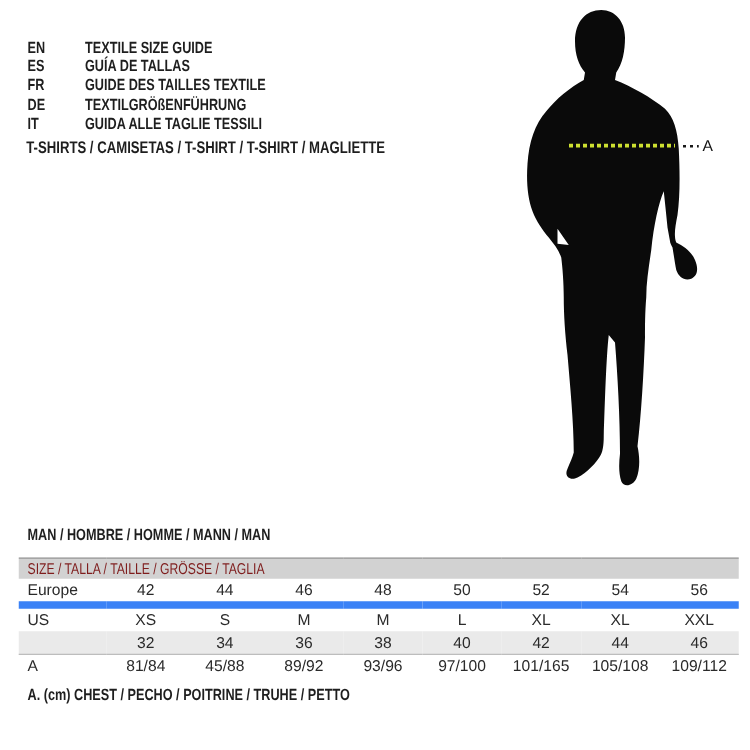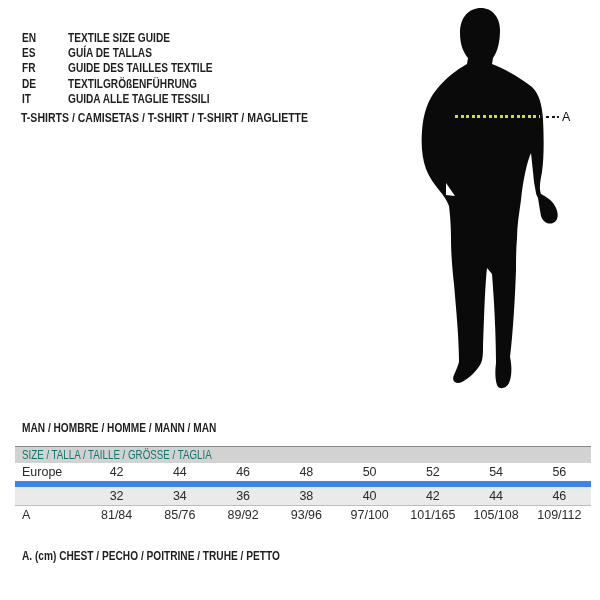--- a/index.html
+++ b/index.html
@@ -32,21 +32,21 @@
   
   .section-title{position:absolute;left:22px;top:420px;font-size:13px;font-weight:bold;}
 
   
   .size-table{
     position:absolute;left:15px;top:446px;width:576px;
     border-collapse:collapse;table-layout:fixed;font-size:12.5px;color:#2a2a2a;
   }
   .size-table th{
     background:#d2d2d2;border-top:1px solid #8a8a8a;text-align:left;
-    font-weight:normal;padding:1px 0 1px 7px;height:14px;color:#0f766e;
+    font-weight:normal;padding:1px 0 1px 7px;height:14px;color:#7f1d1d;
   }
   .size-table td{text-align:center;height:18px;padding:0;font-weight:normal;}
   .size-table td.lbl{text-align:left;padding-left:7px;}
   .row-europe td{border-bottom:6px solid #3b82f6;}
   .row-blank td{background:#eaeaea;}
   .row-a td{border-top:1px solid #bdbdbd;}
 
   
   .footnote{position:absolute;left:22px;top:548px;font-size:13px;font-weight:bold;}
 </style>
@@ -158,35 +158,46 @@
         <td class="lbl">Europe</td>
         <td>42</td>
         <td>44</td>
         <td>46</td>
         <td>48</td>
         <td>50</td>
         <td>52</td>
         <td>54</td>
         <td>56</td>
       </tr>
+      <tr class="row-us">
+        <td class="lbl">US</td>
+        <td>XS</td>
+        <td>S</td>
+        <td>M</td>
+        <td>M</td>
+        <td>L</td>
+        <td>XL</td>
+        <td>XL</td>
+        <td>XXL</td>
+      </tr>
       <tr class="row-blank">
         <td class="lbl"></td>
         <td>32</td>
         <td>34</td>
         <td>36</td>
         <td>38</td>
         <td>40</td>
         <td>42</td>
         <td>44</td>
         <td>46</td>
       </tr>
       <tr class="row-a">
         <td class="lbl">A</td>
         <td>81/84</td>
-        <td>85/76</td>
+        <td>45/88</td>
         <td>89/92</td>
         <td>93/96</td>
         <td>97/100</td>
         <td>101/165</td>
         <td>105/108</td>
         <td>109/112</td>
       </tr>
     </tbody>
   </table>
 

